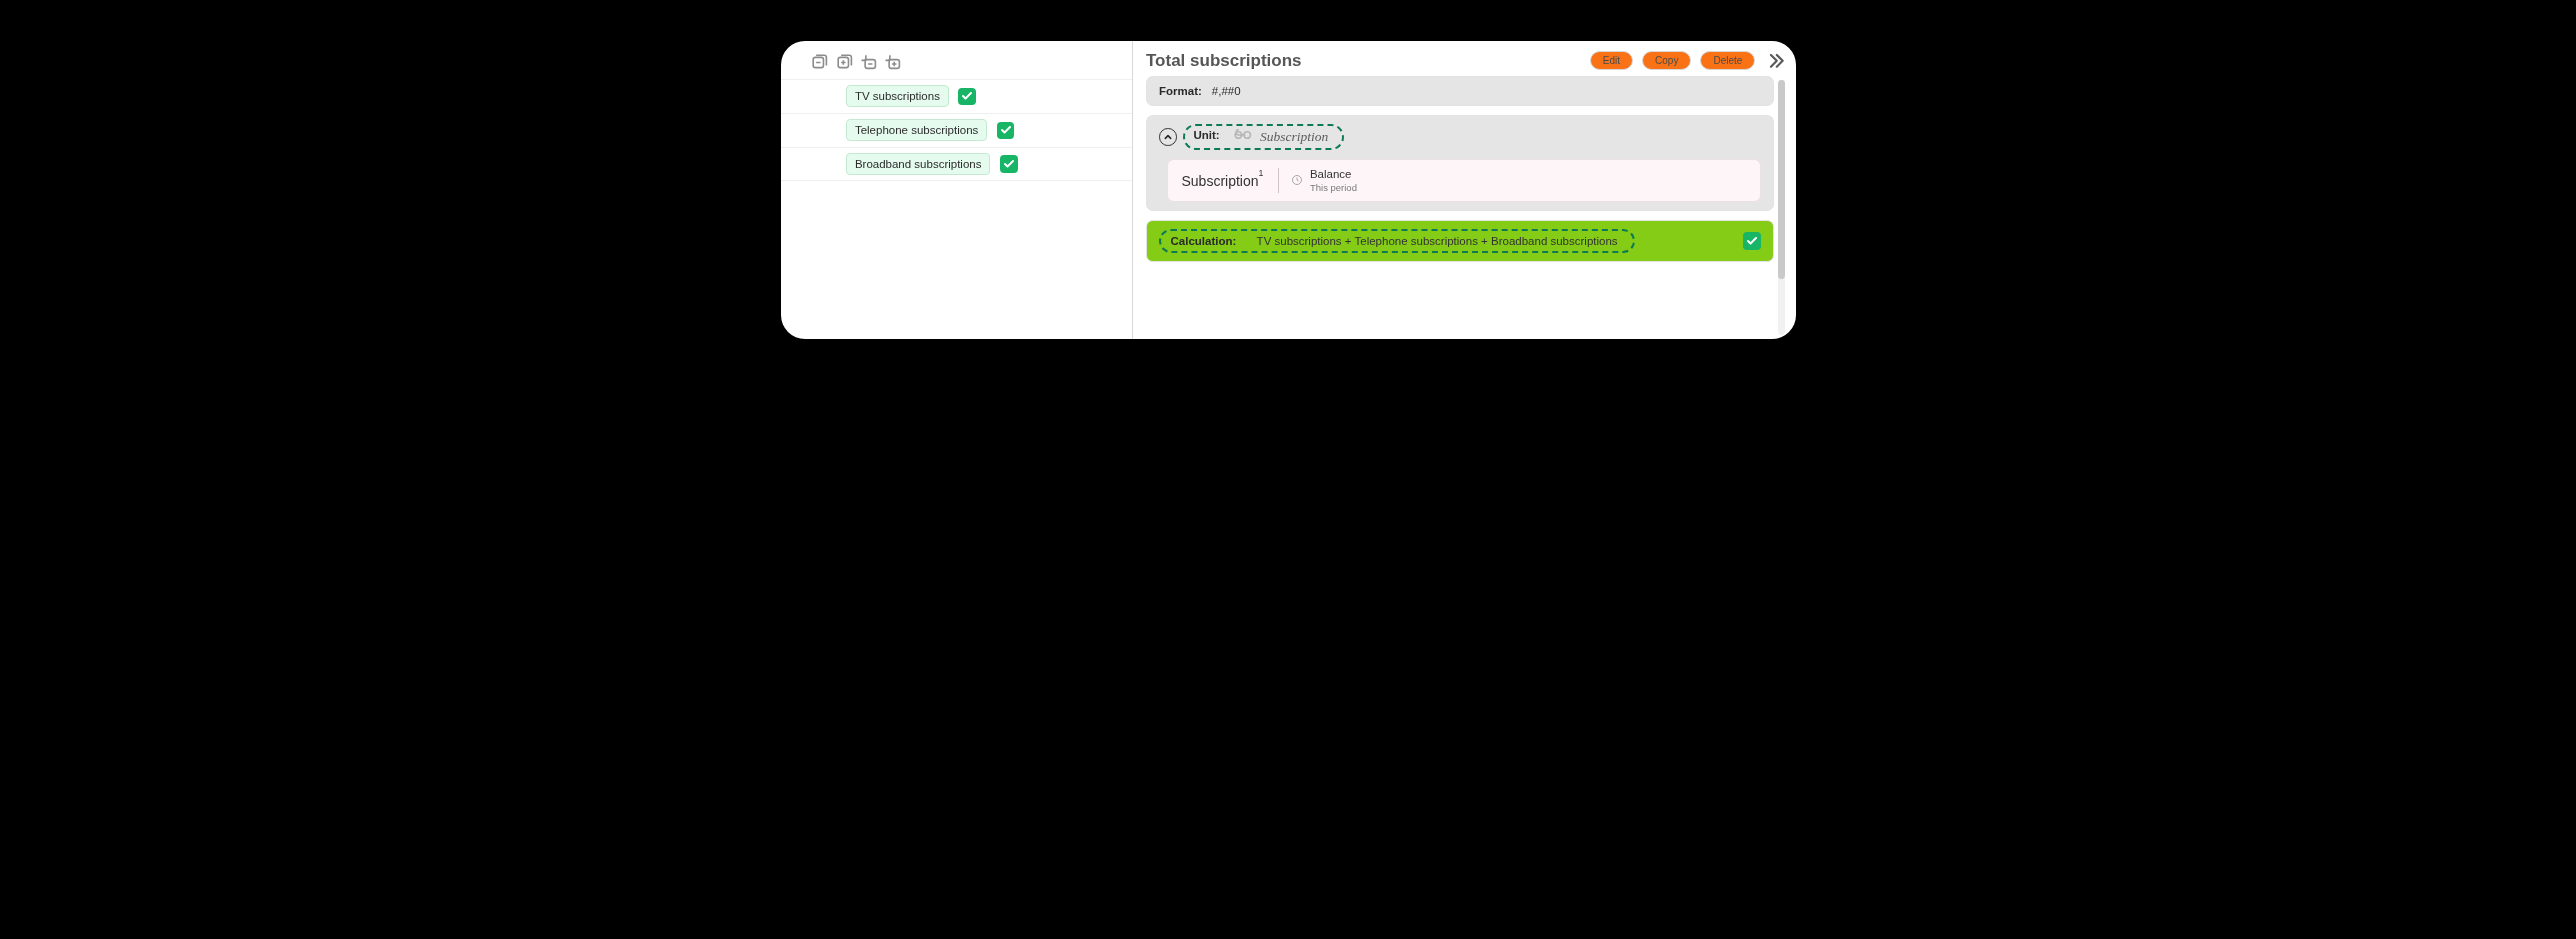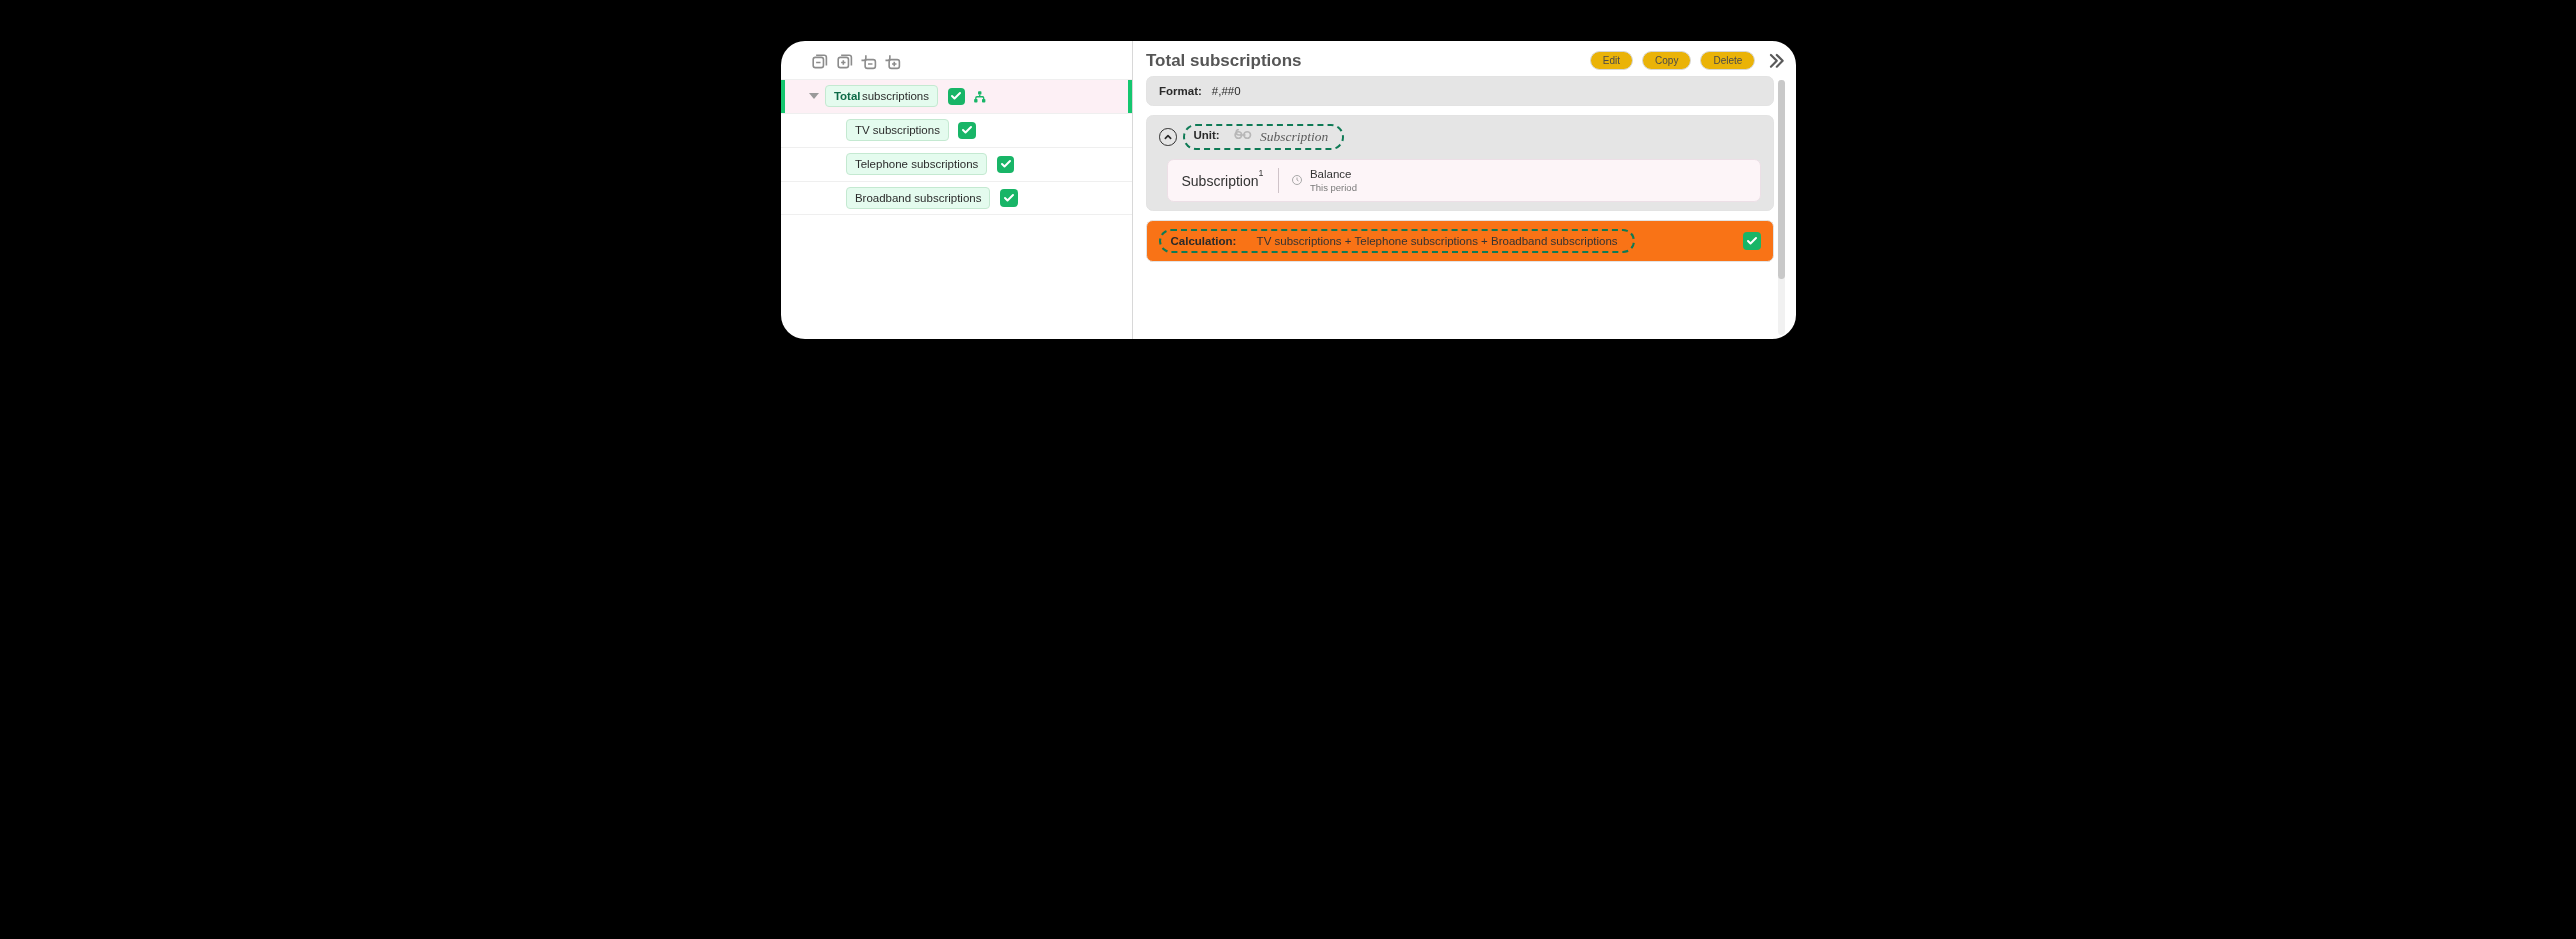--- a/index.html
+++ b/index.html
@@ -109,21 +109,21 @@
     display:flex; align-items:center; gap:9px;
     margin-bottom:5.4px;
   }
   .hdr h1 {
     font-size:17px;
     font-weight:700;
     color:#565656;
     flex:1;
   }
   .hdr-btn {
-    background:#eab308;
+    background:#f97316;
     border:0.7px solid #d8d8d8;
     border-radius:10.8px;
     padding:3.4px 12px;
     font-size:10px;
     color:#4a4a4a;
     cursor:pointer;
   }
   .expand-toggle{
     width:19px;height:19px;
     color:#5a5a5a;
@@ -150,21 +150,21 @@
   }
   .card {
     border:0.7px solid #e3e3e3;
     border-radius:6.8px;
     padding:8px 12px;
     margin-bottom:9.5px;
     font-size:11.5px;
     color:#2a2a2a;
     background:#e5e5e5;
   }
-  .card.pink { background:#f97316; }
+  .card.pink { background:#84cc16; }
   .label { font-weight:700; margin-right:6.8px; }
   .unit-row {
     display:flex; align-items:center; gap:6.8px;
     position:relative;
   }
   .circle-toggle{
     width:17.6px;height:17.6px;border:1.4px solid #333;border-radius:50%;
     display:flex;align-items:center;justify-content:center;
     font-size:8.8px;
   }
@@ -250,44 +250,20 @@
       <span class="tool-btn">
         <svg viewBox="0 0 24 24" stroke="currentColor" fill="none" stroke-width="2.2">
             <path d="M8 3v4a3 3 0 0 1-3 3H2"></path>
             <rect x="7" y="9" width="14" height="12" rx="3"></rect>
             <path d="M11 15h6M14 12v6"></path>
           </svg>
       </span>
     </div>
 
     <div class="tree">
-      <div class="row selected">
-        <span class="disclosure">
-          <svg viewBox="0 0 12 12" fill="currentColor">
-              <path d="M1 3l5 6 5-6z"></path>
-            </svg>
-        </span>
-        <span class="node-pill">
-          <span class="bold">Total</span>
-            <span> subscriptions</span>
-        </span>
-        <span class="check">
-          <svg viewBox="0 0 24 24" fill="none" stroke="currentColor" stroke-width="4" stroke-linecap="round" stroke-linejoin="round">
-              <path d="M4 12l5 5L20 6"></path>
-            </svg>
-        </span>
-        <span class="struct-icon">
-          <svg viewBox="0 0 24 24" fill="currentColor">
-              <rect x="9" y="2" width="6" height="6" rx="1.5"></rect>
-              <rect x="2" y="16" width="6" height="6" rx="1.5"></rect>
-              <rect x="16" y="16" width="6" height="6" rx="1.5"></rect>
-              <path d="M12 8v4M5 16v-2a2 2 0 0 1 2-2h10a2 2 0 0 1 2 2v2" fill="none" stroke="currentColor" stroke-width="2.4"></path>
-            </svg>
-        </span>
-      </div>
 
       <div class="row child">
         <span class="spacer-indent"></span>
         <span class="node-pill">TV subscriptions</span>
         <span class="check">
           <svg viewBox="0 0 24 24" fill="none" stroke="currentColor" stroke-width="4" stroke-linecap="round" stroke-linejoin="round">
               <path d="M4 12l5 5L20 6"></path>
             </svg>
         </span>
       </div>

